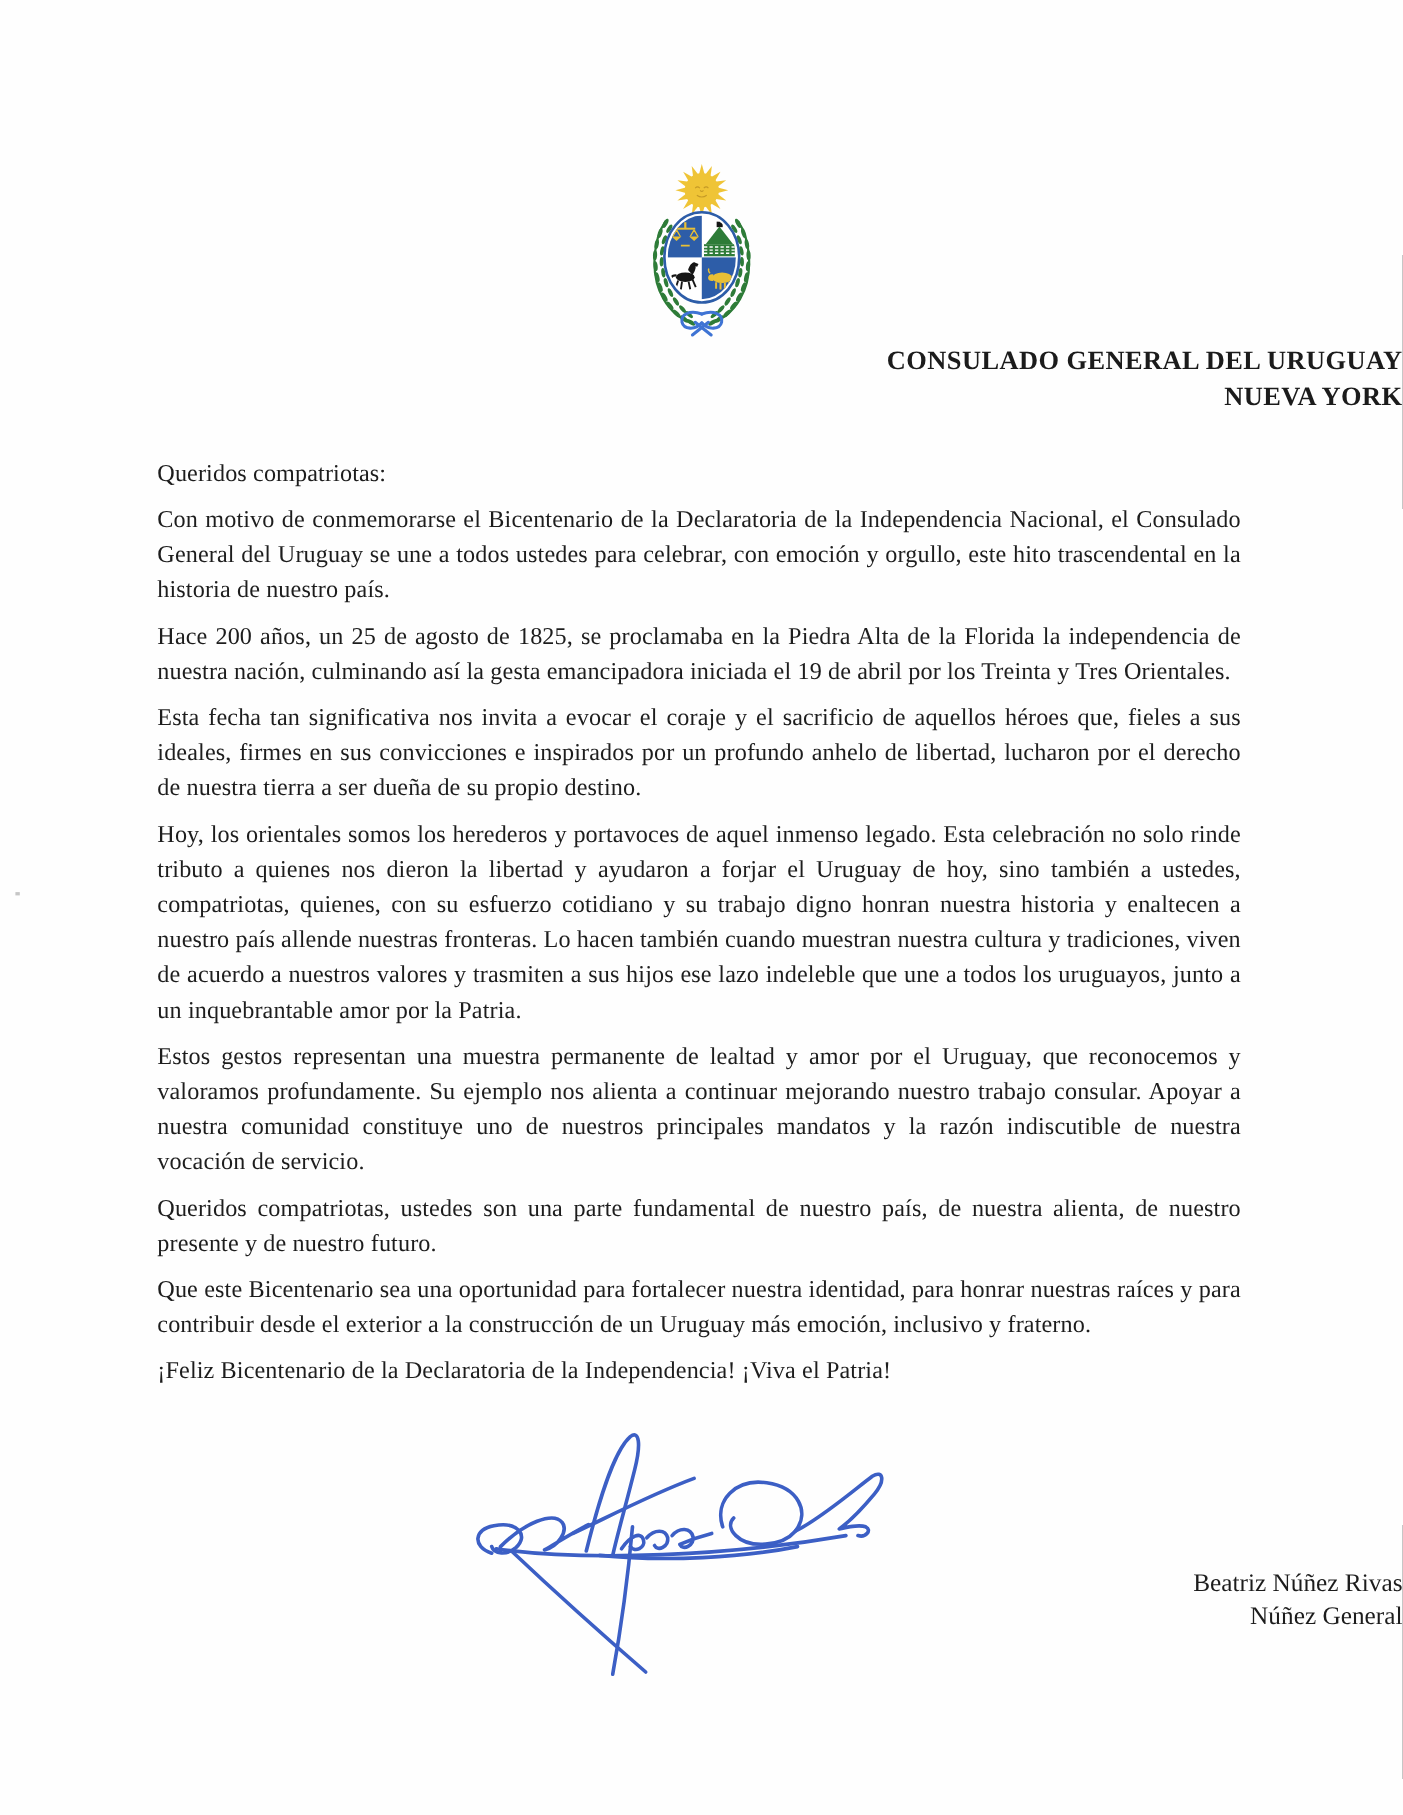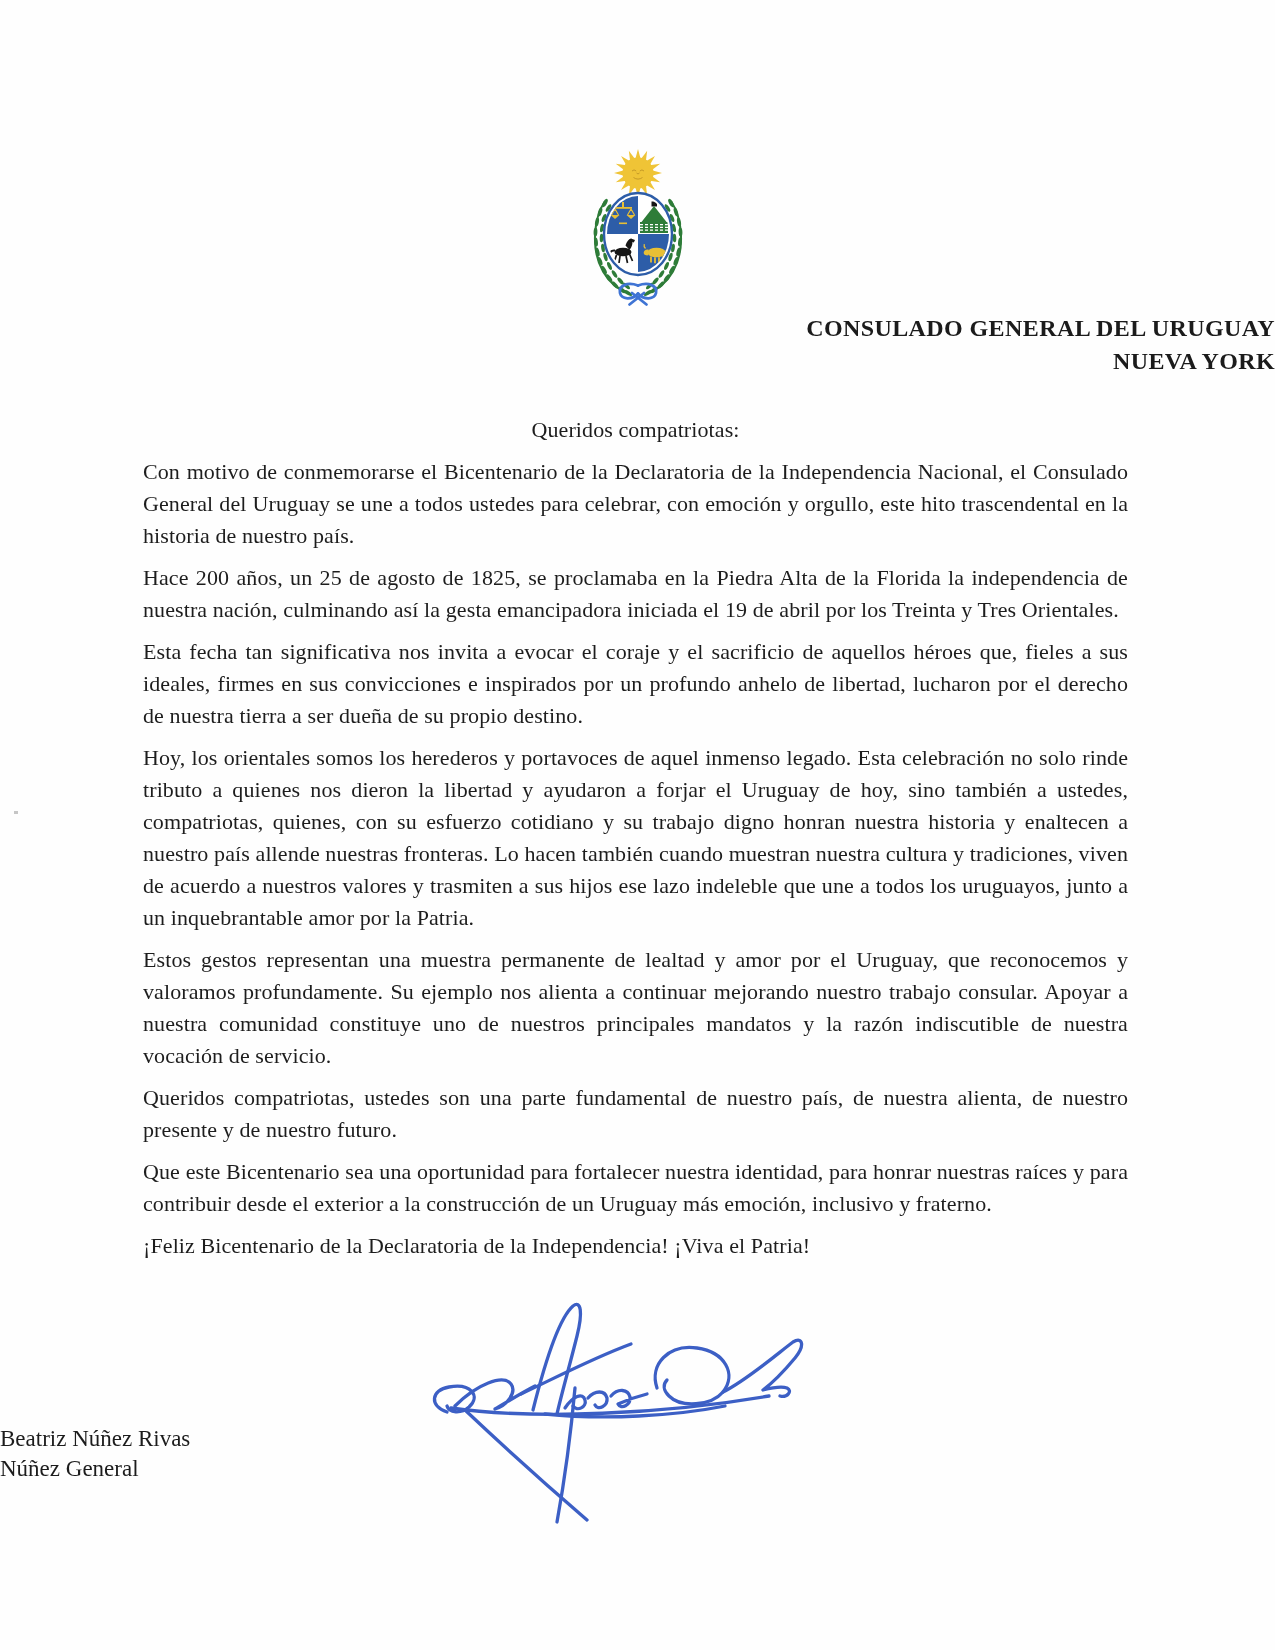--- a/index.html
+++ b/index.html
@@ -19,26 +19,26 @@
     text-align:right;font-weight:bold;font-size:24px;line-height:33px;
     letter-spacing:0.4px;color:#1b1b1b;
   }
   
   .body-text{
     position:absolute;left:143px;top:414px;width:985px;
     font-size:22px;line-height:32px;text-align:justify;
     letter-spacing:0.1px;
   }
   .body-text p{margin:0 0 10px 0;}
-  .body-text p.salutation{text-align:center;}
+  .body-text p.salutation{text-align:left;}
   
   .signature-svg{position:absolute;left:425px;top:1292px;width:395px;height:235px;z-index:3;}
   .signer{
     position:absolute;left:0;top:1424px;width:100%;
-    text-align:left;font-size:23px;line-height:30px;color:#1c1c1c;z-index:2;
+    text-align:right;font-size:23px;line-height:30px;color:#1c1c1c;z-index:2;
   }
   
   .gold-f{fill:var(--sun-gold,#EFC436);}
   .gold-s{stroke:var(--ox-gold,#E8BF35);fill:none;}
   .goldfill2{fill:var(--ox-gold,#E8BF35);}
   .blue-q{fill:var(--shield-blue,#2D5DA8);}
   .shield-line{stroke:var(--shield-blue,#2D5DA8);}
   .green-f{fill:var(--laurel-green,#2E7C38);}
   .green-s{stroke:var(--laurel-green,#2E7C38);fill:none;}
   .dark-f{fill:var(--horse-black,#161616);}

